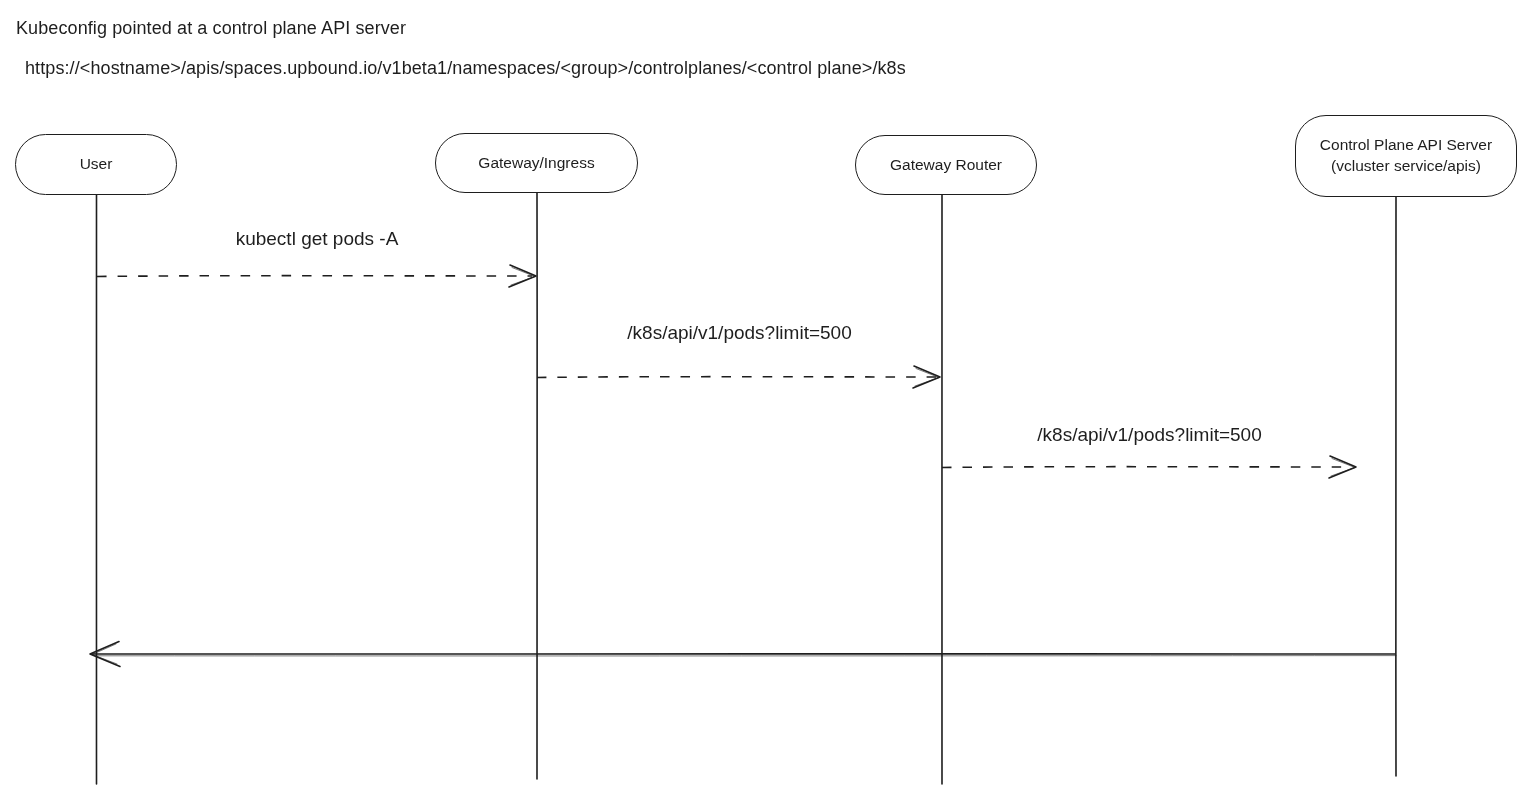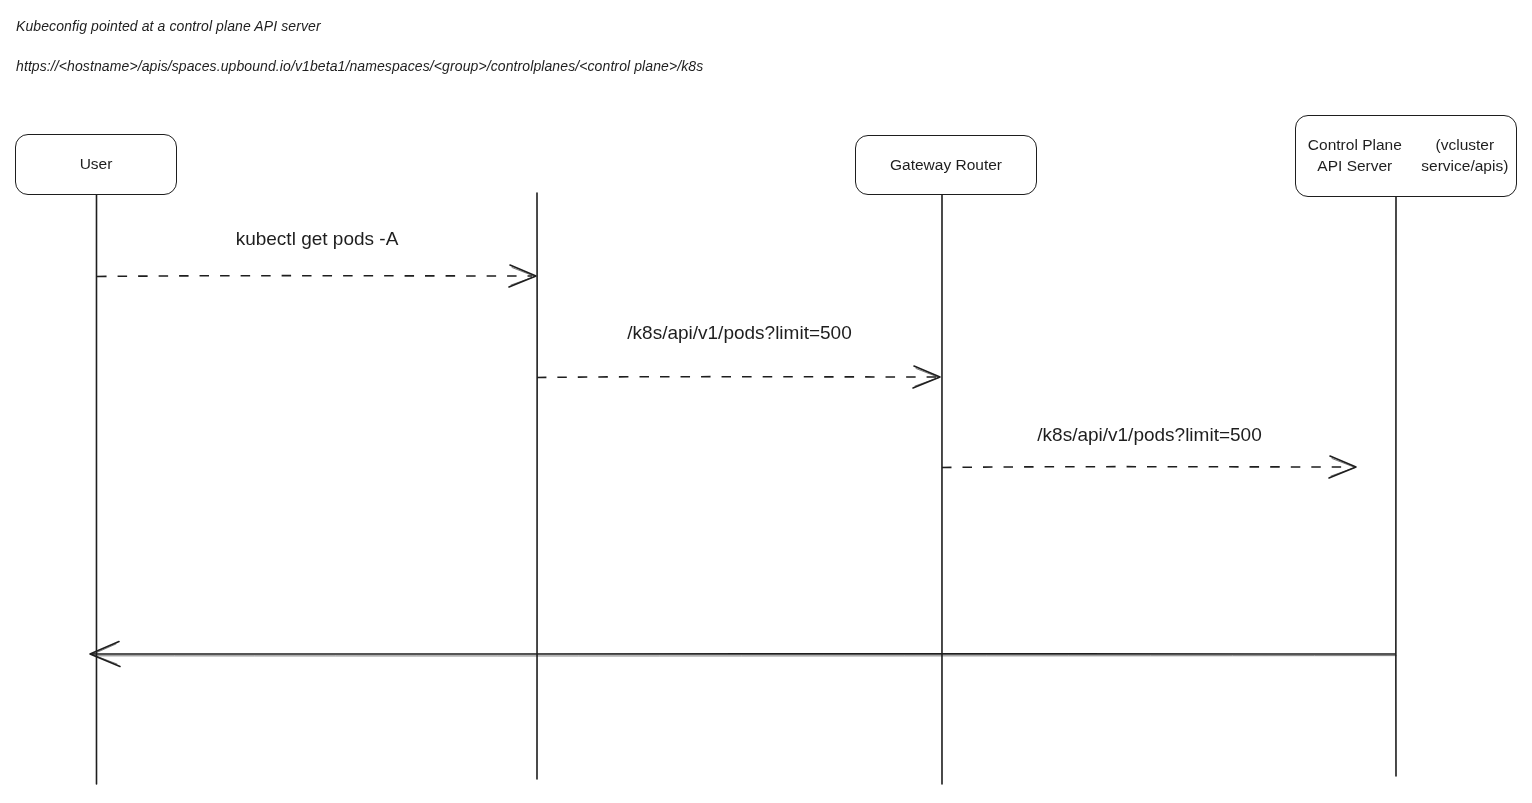--- a/index.html
+++ b/index.html
@@ -11,28 +11,27 @@
   .canvas {
     position: relative;
     width: 1532px;
     height: 803px;
     background: #ffffff;
     overflow: hidden;
   }
   .hdr {
     position: absolute;
     left: 16px;
-    font-size: 14px;
+    font-size: 18px;
     color: #1e1e1e;
     white-space: pre;
     letter-spacing: 0.1px;
-    font-style: italic;
   }
   .hdr1 { top: 18px; }
-  .hdr2 { top: 58px; }
+  .hdr2 { top: 58px; margin-left: 9px; }
 
   .overlay {
     position: absolute;
     left: 0; top: 0;
     width: 1532px;
     height: 803px;
   }
   .lifeline {
     stroke: #1e1e1e;
     stroke-width: 1.6;
@@ -58,23 +57,23 @@
     stroke-width: 0.8;
     opacity: 0.75;
     fill: none;
     stroke-linecap: round;
   }
 
   .participant {
     position: absolute;
     background: #ffffff;
     border: 1.6px solid #1e1e1e;
-    border-radius: 13px;
+    border-radius: 31px;
     display: flex;
-    flex-direction: row;
+    flex-direction: column;
     align-items: center;
     justify-content: center;
     text-align: center;
     font-size: 15.5px;
     line-height: 1.35;
     color: #1e1e1e;
     z-index: 2;
   }
   .p-user    { left: 15px;   top: 134px; width: 162px; height: 61px; }
   .p-gateway { left: 435px;  top: 133px; width: 203px; height: 60px; }
@@ -122,20 +121,23 @@
 
     <path class="msg-line" d="M1396 654 C 960 653.5, 520 654.5, 92 654"></path>
     <path class="sketch-echo" d="M1396 655.6 C 960 655.9, 520 656.1, 95 655.8"></path>
     <path class="arrowhead" d="M119 641.5 L90 654 L120 666.5"></path>
     <path class="sketch-echo" d="M116 644 L92 654.5 L117 664"></path>
   </svg>
 
   <div class="participant p-user">
     <span>User</span>
   </div>
+  <div class="participant p-gateway">
+    <span>Gateway/Ingress</span>
+  </div>
   <div class="participant p-router">
     <span>Gateway Router</span>
   </div>
   <div class="participant p-cp">
     <span>Control Plane API Server</span>
     <span>(vcluster service/apis)</span>
   </div>
 
   <div class="msg-label m1">kubectl get pods -A</div>
   <div class="msg-label m2">/k8s/api/v1/pods?limit=500</div>

